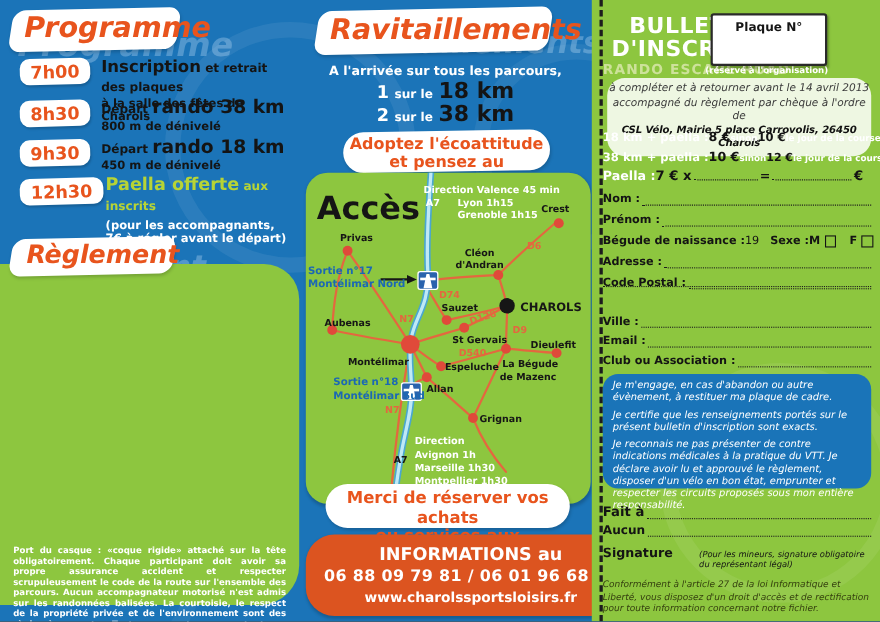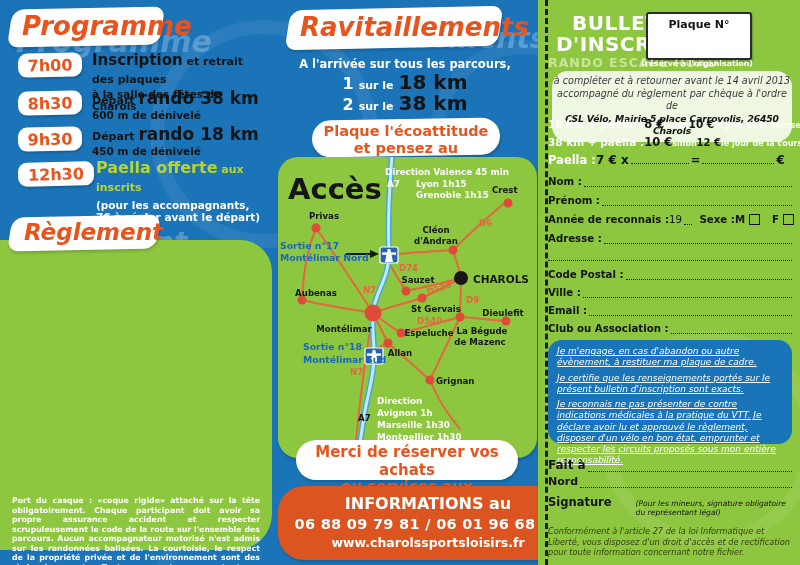--- a/index.html
+++ b/index.html
@@ -60,21 +60,21 @@
   .price{position:absolute;left:548px;width:250px;display:flex;align-items:baseline;white-space:nowrap;}
   .price .lab{color:#fff;font-weight:bold;font-size:10.5px;}
   .price .val{color:#131313;font-weight:bold;font-size:11.5px;}
   .price .mid{color:#fff;font-weight:bold;font-size:8px;}
   .price .tail{color:#fff;font-weight:bold;font-size:8px;}
   .frow{position:absolute;left:548px;width:246px;display:flex;align-items:flex-end;white-space:nowrap;
         color:#141414;font-size:10.2px;font-weight:bold;}
   .dots{flex:1;border-bottom:1.7px dotted #1d1d1d;height:9px;margin:0 2px;}
   .cb{display:inline-block;width:9px;height:9px;border:1.7px solid #141414;margin-left:4px;background:transparent;}
   .bluebox{position:absolute;left:548px;top:340px;width:244px;height:104px;background:#1a74b8;border-radius:14px;
-           color:#fff;font-style:italic;font-size:9px;line-height:1.25;padding:6px 9px;box-sizing:border-box;text-decoration:underline;}
+           color:#fff;font-style:italic;font-size:9px;line-height:1.25;padding:6px 9px;box-sizing:border-box;}
   .bluebox p{margin:0 0 4px 0;}
   .legal{position:absolute;left:548px;top:526px;width:246px;color:#35400f;font-style:italic;font-size:8.2px;line-height:1.3;}
 </style>
 </head>
 <body>
 
 <div class="page">
 
   <div class="arc" style="left:150px;top:20px;width:200px;height:200px;"></div>
   <div class="arc" style="left:-60px;top:380px;width:220px;height:220px;border-color:rgba(255,255,255,0.05);"></div>
@@ -86,21 +86,21 @@
 
   <div class="badge" style="top:53px;">7h00</div>
   <div class="sch" style="top:51px;">
     <span class="big">Inscription</span><span class="sm"> et retrait des plaques</span>
     <span class="sub sm">à la salle des fêtes de Charols</span>
   </div>
 
   <div class="badge" style="top:91px;">8h30</div>
   <div class="sch" style="top:89px;">
     <span class="sm">Départ </span><span class="huge">rando 38 km</span>
-    <span class="sub">600 m de dénivelé</span>
+    <span class="sub">800 m de dénivelé</span>
   </div>
 
   <div class="badge" style="top:127px;">9h30</div>
   <div class="sch" style="top:125px;">
     <span class="sm">Départ </span><span class="huge">rando 18 km</span>
     <span class="sub">450 m de dénivelé</span>
   </div>
 
   <div class="badge" style="top:162px;width:76px;">12h30</div>
   <div class="sch" style="top:159px;left:96px;">
@@ -131,21 +131,21 @@
     <span class="km">18 km</span>
   </div>
   <div class="route" style="top:91px;">
     <span class="n">2</span>
     <span class="m">sur le</span>
     <span class="km">38 km</span>
   </div>
 
   <div class="pill" style="left:312px;top:119px;width:188px;height:37px;transform:rotate(-1deg);"></div>
   <div class="pill-txt" style="left:312px;top:123px;width:188px;">
-    <span>Plaque l'écoattitude</span><br>
+    <span>Adoptez l'écoattitude</span><br>
     <span>et pensez au covoiturage !</span>
   </div>
 
   <div class="map">
     <svg width="259" height="301" viewBox="0 0 259 301">
 
       <g stroke="#e4673f" stroke-width="2" fill="none" stroke-linecap="round">
         <path d="M38,71 C55,95 75,125 95,156"></path>
         <path d="M38,71 C28,95 25,120 24,143"></path>
         <path d="M24,143 C45,148 70,152 95,156"></path>
@@ -295,37 +295,37 @@
 
   <div class="frow" style="top:176px;">
     <span>Nom :</span>
       <span class="dots"></span>
   </div>
   <div class="frow" style="top:195px;">
     <span>Prénom :</span>
       <span class="dots"></span>
   </div>
   <div class="frow" style="top:214px;">
-    <span>Année de reconnais : </span>
+    <span>Bégude de naissance : </span>
       <span style="font-weight:normal;">19</span>
       <span class="dots" style="max-width:52px;"></span>
     <span style="margin-left:6px;">Sexe : </span>
     <span>M</span>
       <span class="cb"></span>
     <span style="margin-left:12px;">F</span>
       <span class="cb"></span>
   </div>
   <div class="frow" style="top:233px;">
     <span>Adresse :</span>
       <span class="dots"></span>
   </div>
   <div class="frow" style="top:251px;">
     <span class="dots" style="margin-left:0;"></span>
   </div>
-  <div class="frow" style="top:269px;">
+  <div class="frow" style="top:252px;">
     <span>Code Postal :</span>
       <span class="dots"></span>
   </div>
   <div class="frow" style="top:287px;">
     <span>Ville :</span>
       <span class="dots"></span>
   </div>
   <div class="frow" style="top:305px;">
     <span>Email :</span>
       <span class="dots"></span>
@@ -339,21 +339,21 @@
     <p>Je m'engage, en cas d'abandon ou autre évènement, à restituer ma plaque de cadre.</p>
     <p>Je certifie que les renseignements portés sur le présent bulletin d'inscription sont exacts.</p>
     <p>Je reconnais ne pas présenter de contre indications médicales à la pratique du VTT. Je déclare avoir lu et approuvé le règlement, disposer d'un vélo en bon état, emprunter et respecter les circuits proposés sous mon entière responsabilité.</p>
   </div>
 
   <div class="frow" style="top:458px;font-size:12px;">
     <span>Fait à</span>
       <span class="dots"></span>
   </div>
   <div class="frow" style="top:475px;font-size:11px;">
-    <span>Nord</span>
+    <span>Aucun</span>
       <span class="dots"></span>
   </div>
   <div class="frow" style="top:495px;align-items:baseline;gap:24px;">
     <span style="font-size:11.5px;">Signature </span>
     <span style="font-weight:normal;font-style:italic;font-size:7.6px;white-space:normal;">(Pour les mineurs, signature obligatoire du représentant légal)</span>
   </div>
 
   <div class="legal">Conformément à l'article 27 de la loi Informatique et Liberté, vous disposez d'un droit d'accès et de rectification pour toute information concernant notre fichier.</div>
 
 </div>

